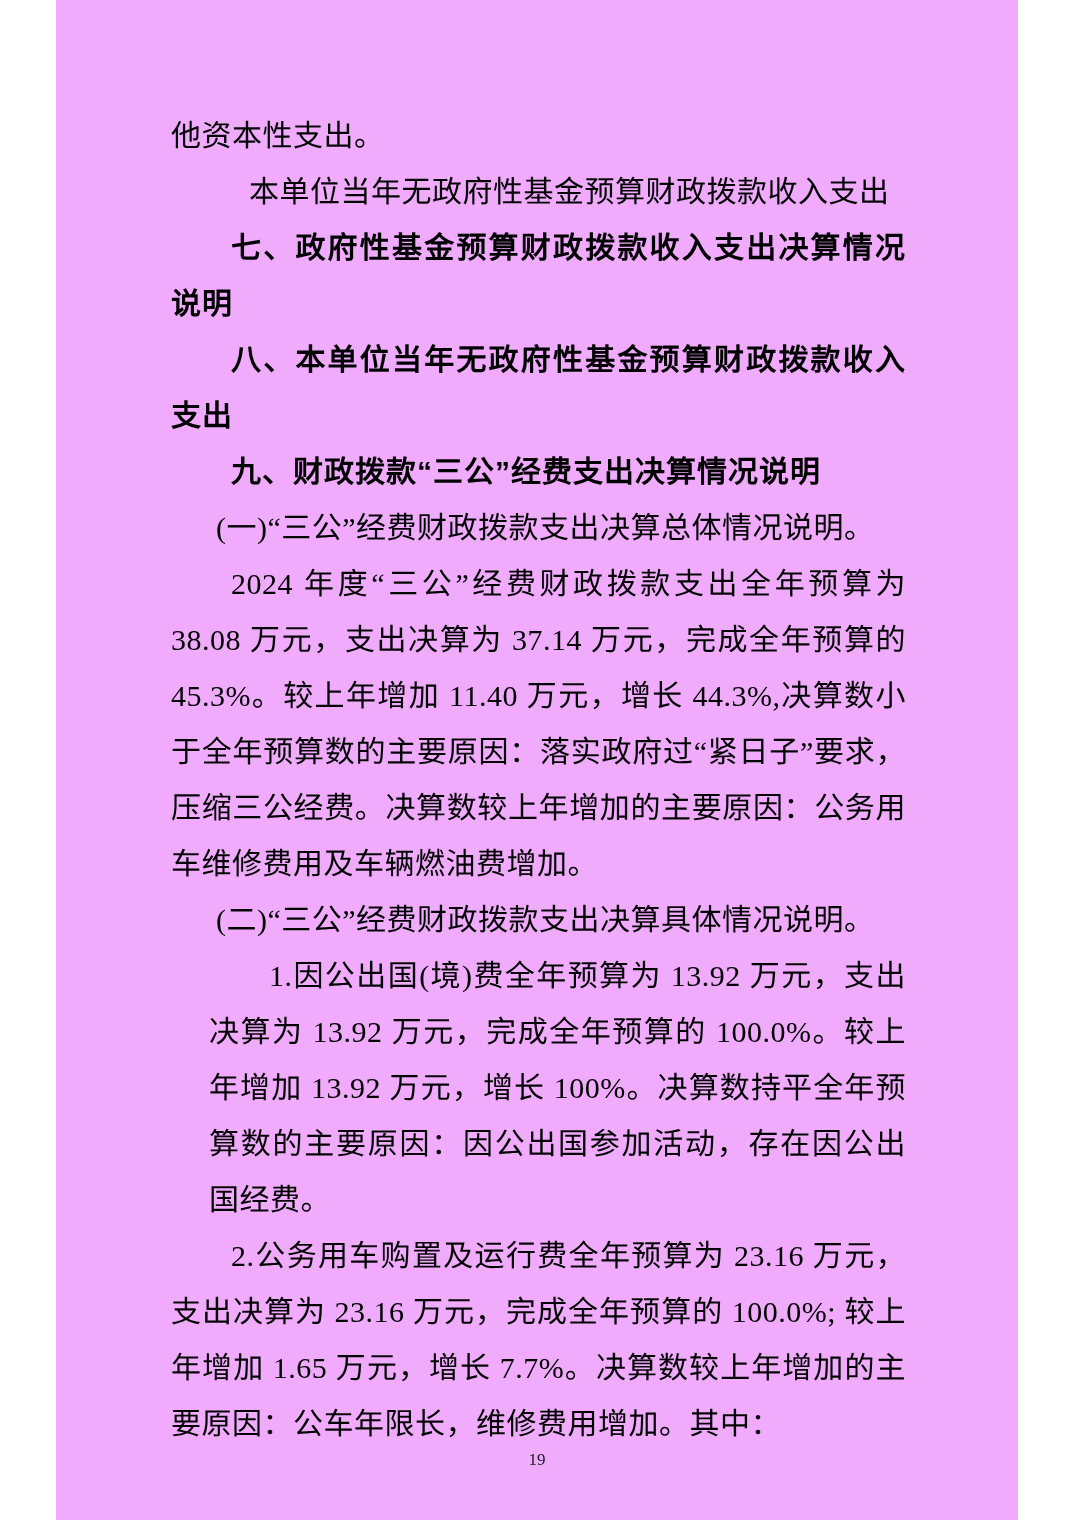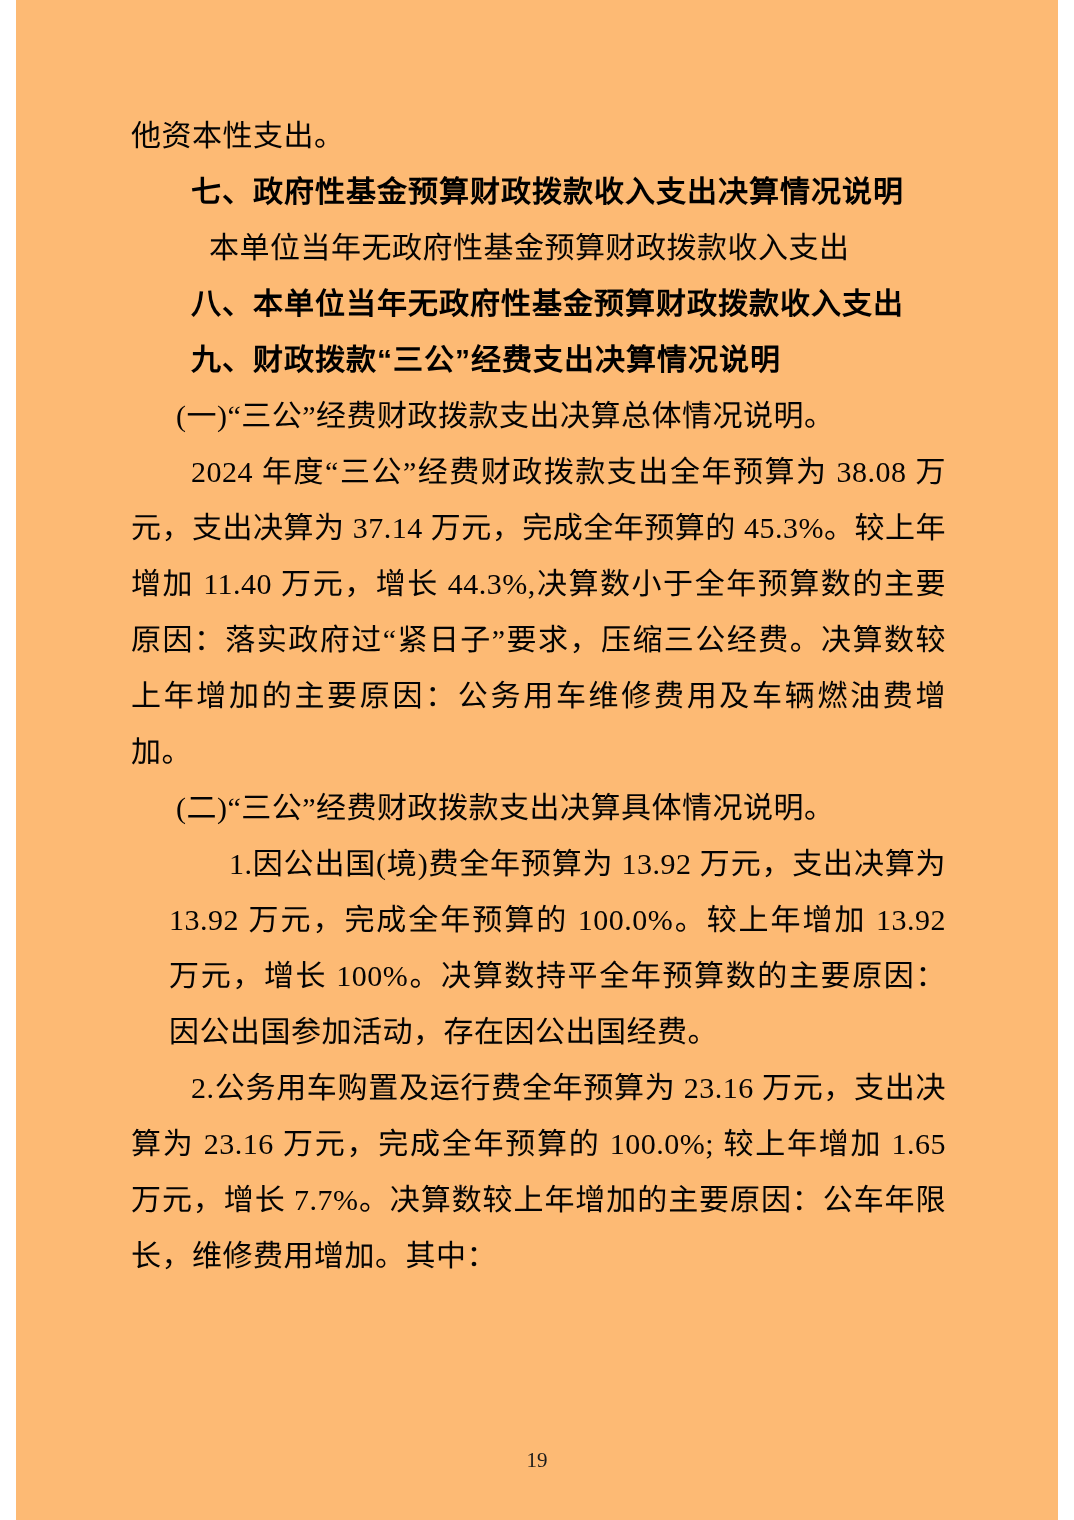--- a/index.html
+++ b/index.html
@@ -3,24 +3,24 @@
 <meta charset="utf-8">
 <title>决算情况说明 — 第19页</title>
 <style>
   html, body {
     margin: 0;
     padding: 0;
     background: #ffffff;
   }
   .page {
     position: relative;
-    width: 1042px;
+    width: 962px;
     height: 1520px;
     margin: 0 auto;
-    background: #fdba74;
+    background: #f0abfc;
     color: #000000;
     overflow: hidden;
     font-family: "Liberation Serif", "DejaVu Serif", serif;
   }
   .content {
     position: absolute;
     top: 108px;
     left: 115px;
     right: 112px;
   }
@@ -37,34 +37,34 @@
     font-weight: 700;
     letter-spacing: 1px;
     color: #000000;
   }
   .footer {
     position: absolute;
     left: 0;
     right: 0;
     bottom: 48px;
     text-align: center;
-    font-size: 21px;
+    font-size: 17px;
     line-height: 24px;
     color: #1a1a1a;
     font-family: "Liberation Serif", "DejaVu Serif", serif;
   }
 </style>
 </head>
 <body>
 
 <div class="page">
   <div class="content" id="document-content">
       <p class="para body" style="text-indent: 0em;">他资本性支出。</p>
+      <p class="para body" style="text-indent: 2.6em;">本单位当年无政府性基金预算财政拨款收入支出</p>
       <p class="para heading" style="text-indent: 2em;">七、政府性基金预算财政拨款收入支出决算情况说明</p>
-      <p class="para body" style="text-indent: 2.6em;">本单位当年无政府性基金预算财政拨款收入支出</p>
       <p class="para heading" style="text-indent: 2em;">八、本单位当年无政府性基金预算财政拨款收入支出</p>
       <p class="para heading" style="text-indent: 2em;">九、财政拨款“三公”经费支出决算情况说明</p>
       <p class="para body" style="text-indent: 1.5em;">(一)“三公”经费财政拨款支出决算总体情况说明。</p>
       <p class="para body" style="text-indent: 2em;">2024 年度“三公”经费财政拨款支出全年预算为 38.08 万元，支出决算为 37.14 万元，完成全年预算的 45.3%。较上年增加 11.40 万元，增长 44.3%,决算数小于全年预算数的主要原因：落实政府过“紧日子”要求，压缩三公经费。决算数较上年增加的主要原因：公务用车维修费用及车辆燃油费增加。</p>
       <p class="para body" style="text-indent: 1.5em;">(二)“三公”经费财政拨款支出决算具体情况说明。</p>
       <p class="para body" style="text-indent: 2em; margin-left: 38px;">1.因公出国(境)费全年预算为 13.92 万元，支出决算为 13.92 万元，完成全年预算的 100.0%。较上年增加 13.92 万元，增长 100%。决算数持平全年预算数的主要原因：因公出国参加活动，存在因公出国经费。</p>
       <p class="para body" style="text-indent: 2em;">2.公务用车购置及运行费全年预算为 23.16 万元，支出决算为 23.16 万元，完成全年预算的 100.0%; 较上年增加 1.65 万元，增长 7.7%。决算数较上年增加的主要原因：公车年限长，维修费用增加。其中：</p>
     </div>
   <div class="footer">19</div>
 </div>

